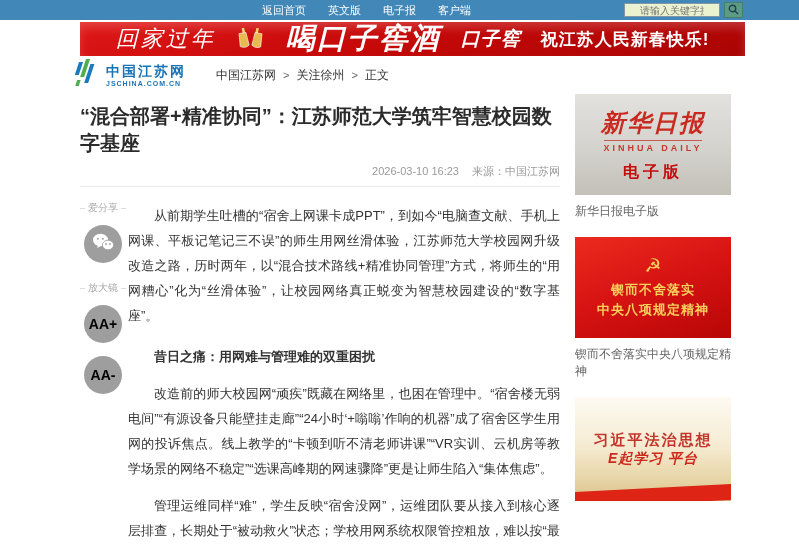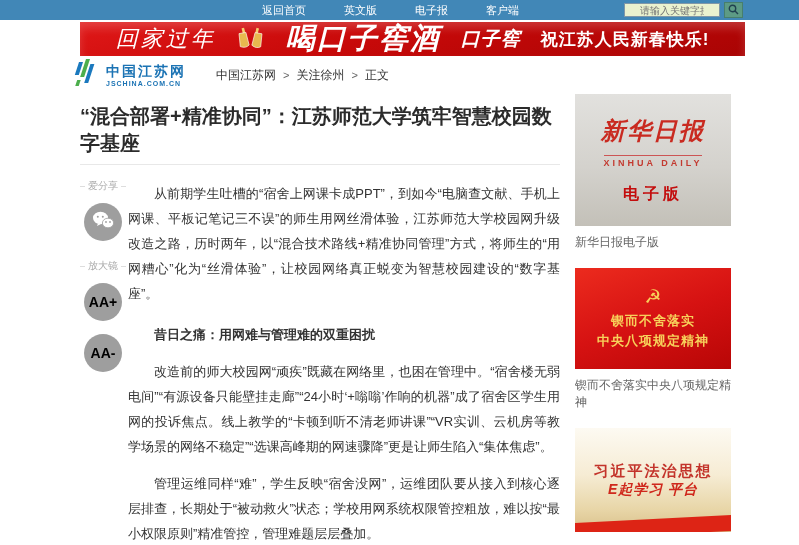--- a/index.html
+++ b/index.html
@@ -3,21 +3,21 @@
 <meta charset="utf-8">
 <style>
   * { margin:0; padding:0; box-sizing:border-box; }
   html,body { width:799px; height:545px; overflow:hidden; background:#fff;
     font-family:"Liberation Sans","DejaVu Sans",sans-serif; }
   a { text-decoration:none; color:inherit; cursor:pointer; }
 
   
   .topbar { height:20px; background:#4187b7; display:flex; align-items:center;
     padding-left:262px; font-size:11px; color:#fff; }
-  .topbar nav { display:flex; gap:38px; }
+  .topbar nav { display:flex; gap:22px; }
   .searchbox { margin-left:auto; margin-right:56px; display:flex; align-items:center; }
   .searchbox input { width:96px; height:14px; font-size:10px; background:#eaf2cf;
     border:1px solid #7f97a8; padding:0 15px; color:#556; outline:none;
     font-family:"Liberation Sans","DejaVu Sans",sans-serif; }
   .searchbox button { width:19px; height:16px; margin-left:4px; background:#5d9b85;
     border:1px solid #477f6d; display:flex; align-items:center; justify-content:center; cursor:pointer; }
 
   
   .banner { width:665px; height:34px; margin:2px 0 0 80px;
     background:linear-gradient(165deg,#e01818 0%,#c70909 45%,#a90404 100%);
@@ -56,21 +56,21 @@
 
   .article-text { flex:1; font-size:13px; line-height:25px; color:#333; text-align:justify; padding-left:2px; }
   .article-text p { margin:12px 0; text-indent:2em; }
   .article-text p.h { font-weight:bold; margin:16px 0 4px; }
 
   
   .sidebar { margin-left:15px; width:160px; }
   .sidebar h2 { font-size:15px; color:#222; margin:9px 0 13px; font-weight:bold; }
   .card { width:156px; cursor:pointer; display:flex; flex-direction:column;
     align-items:center; justify-content:center; overflow:hidden; }
-  .card-xinhua { height:132px; background:linear-gradient(180deg,#e2e1de 0%,#d4d2cd 55%,#c3c0b8 100%);gap:7px; }
+  .card-xinhua { height:101px; background:linear-gradient(180deg,#e2e1de 0%,#d4d2cd 55%,#c3c0b8 100%); }
   .xh-title { color:#c92a20; font-size:24px; font-weight:bold; font-style:italic; letter-spacing:2px; }
   .xh-en { color:#c33a30; font-size:9px; font-weight:bold; letter-spacing:3px;
     border-top:1px solid #c55; padding-top:2px; margin-top:1px; }
   .xh-sub { color:#c30d0d; font-size:16px; font-weight:bold; letter-spacing:4px; margin-top:9px; }
   .card-rules { height:101px; background:linear-gradient(160deg,#ec2b1e 0%,#d61212 50%,#b80606 100%); }
   .emblem { color:#f7d05a; font-size:19px; line-height:20px; margin-bottom:4px; }
   .rule-line { color:#f7d05a; font-size:13px; font-weight:bold; letter-spacing:1px; line-height:20px; }
   .card-law { height:104px; position:relative;
     background:linear-gradient(180deg,#fdfaf2 0%,#f6ecd4 45%,#e8d6a8 78%,#d9c08a 100%); }
   .jz-line1 { color:#c3342b; font-size:15px; font-weight:bold; letter-spacing:2px; z-index:1; }
@@ -140,20 +140,24 @@
     <a>关注徐州</a>
     <span class="sep">&gt;</span>
     <span>正文</span>
   </div>
 </div>
 
 <div class="content">
 
   <div class="main">
     <h1>“混合部署+精准协同”：江苏师范大学筑牢智慧校园数字基座</h1>
+    <div class="meta">
+      <span>2026-03-10 16:23</span>
+      <span>来源：中国江苏网</span>
+    </div>
     <hr>
 
     <div class="body-row">
       <div class="share-rail">
         <div class="rail-label">爱分享</div>
         <div class="tool-circle">
           <span>
             <svg width="22" height="19" viewBox="0 0 22 19">
               <ellipse cx="8.5" cy="7" rx="7.5" ry="6.2" fill="#fff"></ellipse>
               <circle cx="5.8" cy="5.8" r="1" fill="#9e9e9e"></circle>

